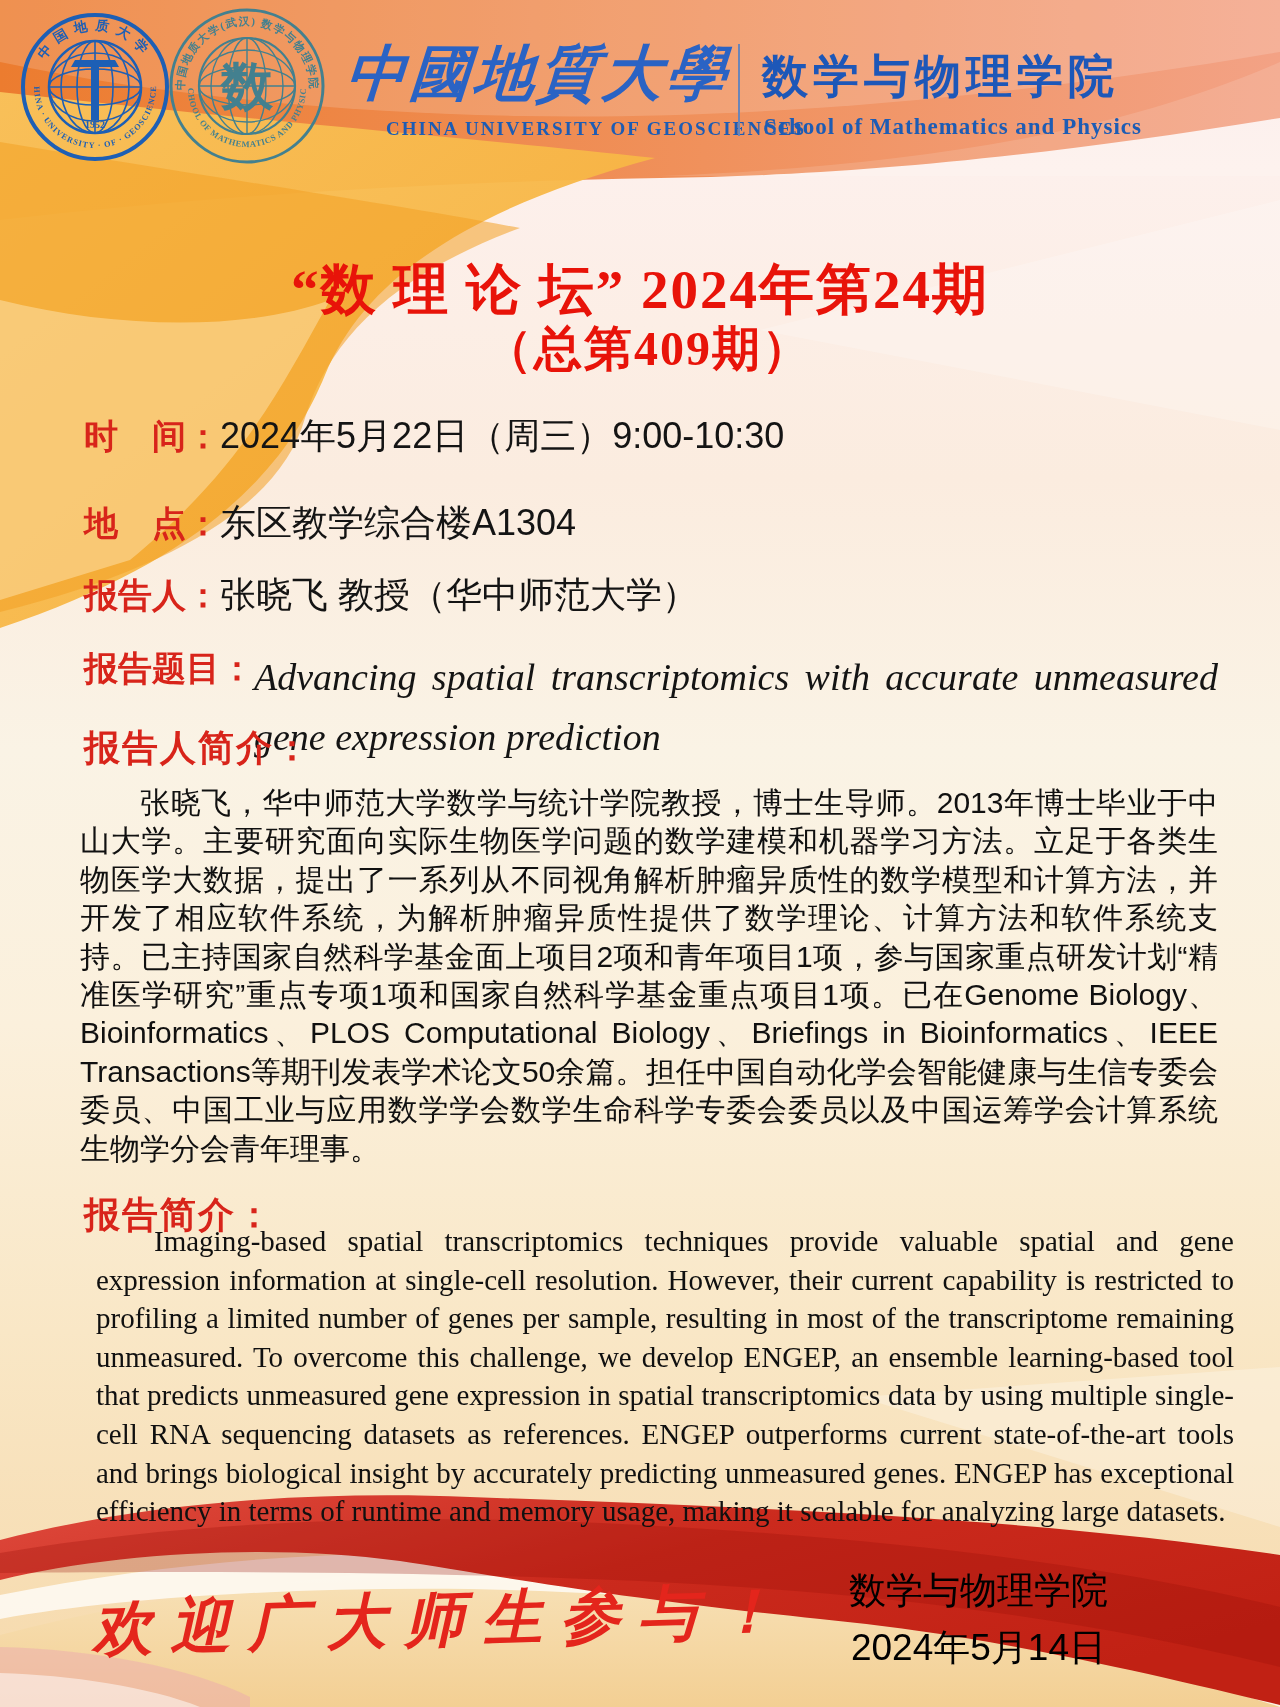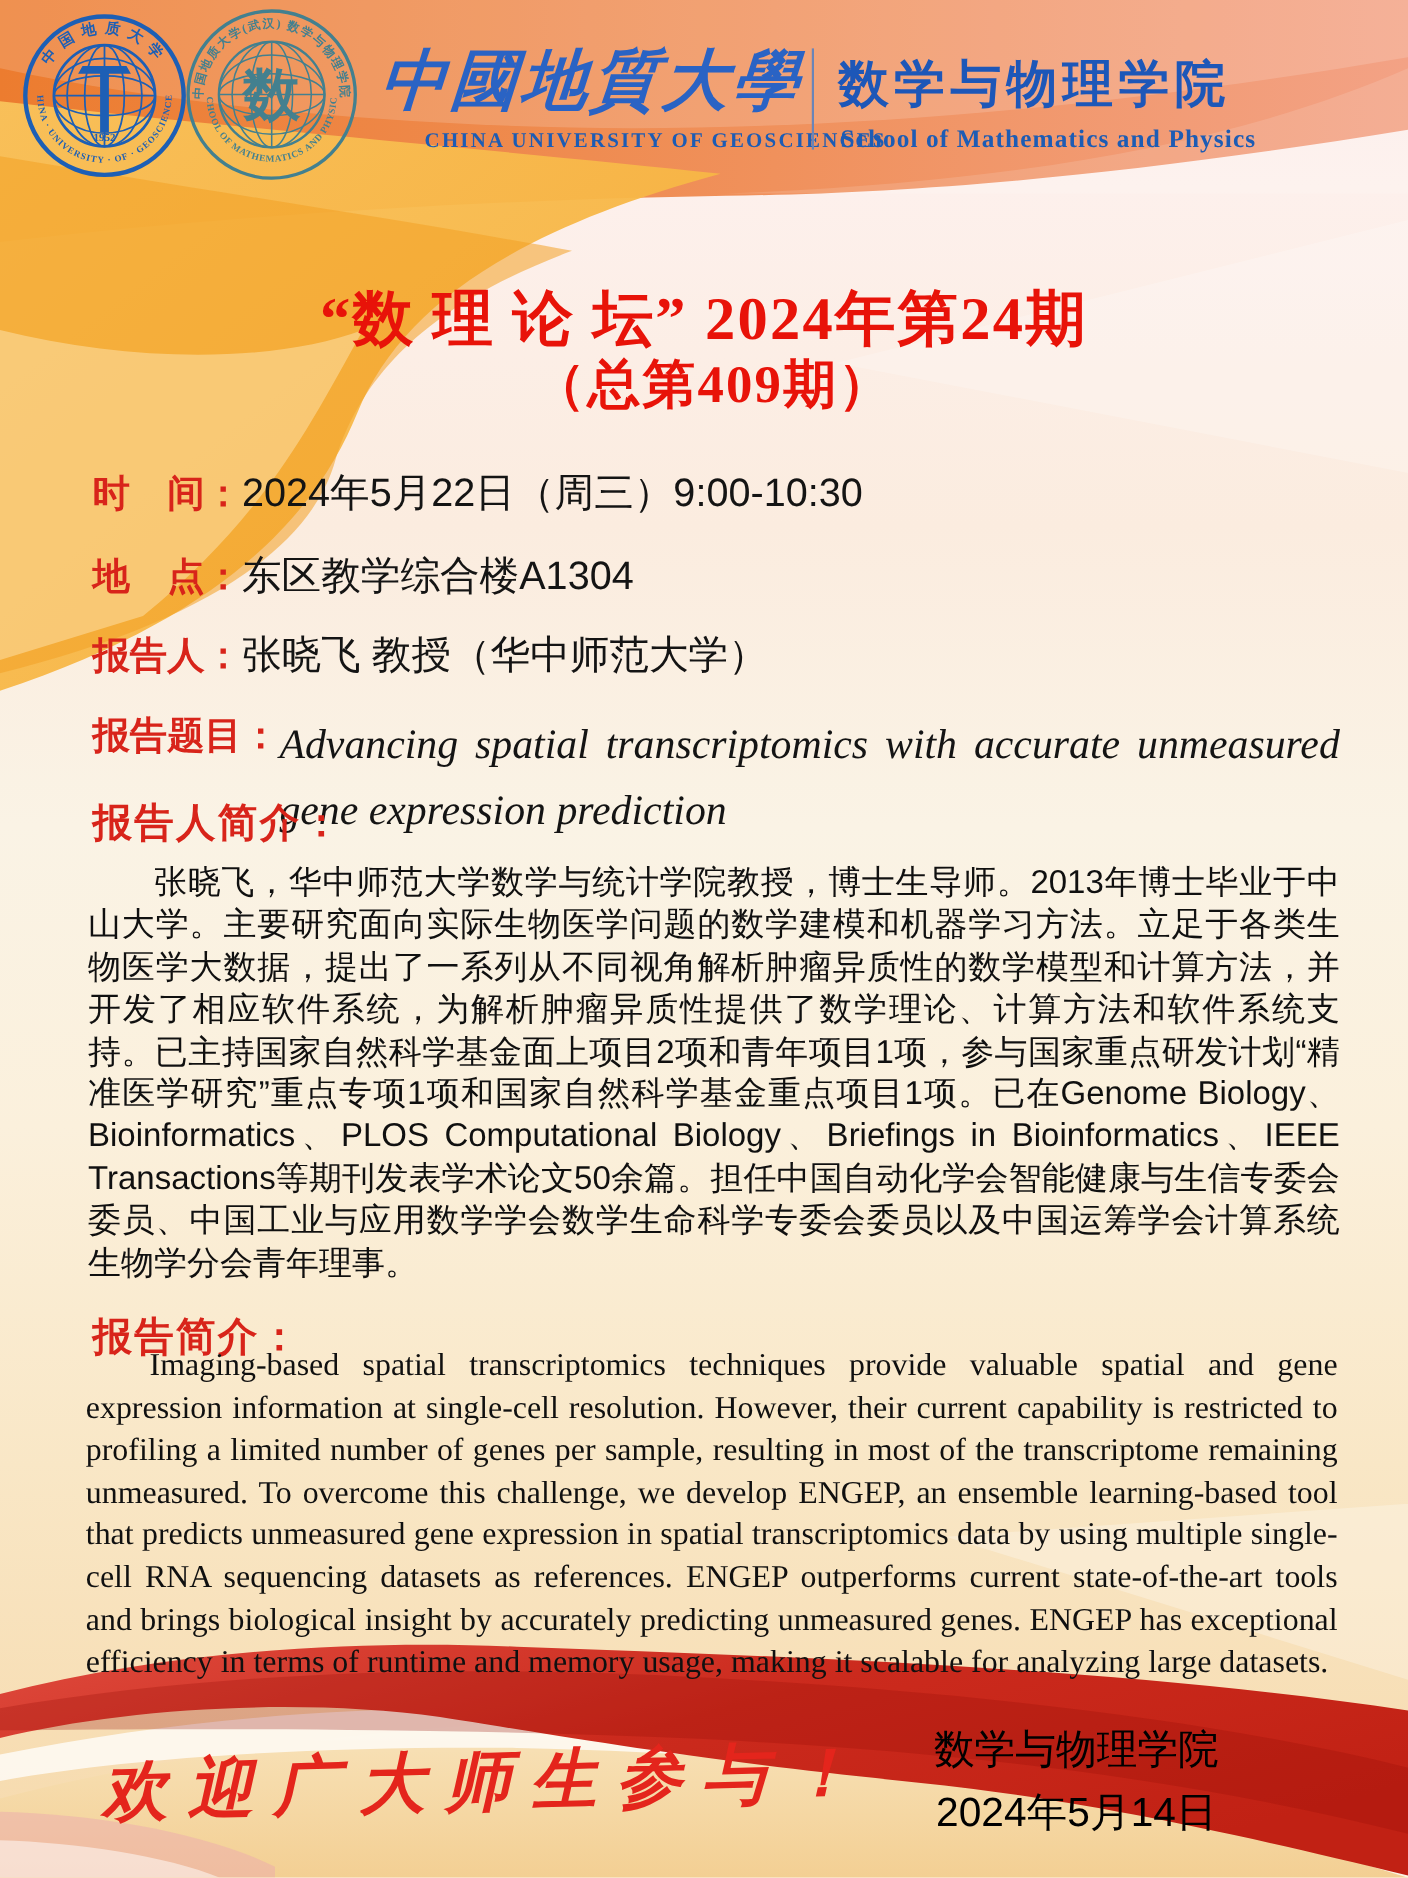--- a/index.html
+++ b/index.html
@@ -46,21 +46,21 @@
     font-size:48px;font-weight:700;color:#e81309;letter-spacing:2px;padding-left:16px;
   }
 
   
   .info-row{position:absolute;left:84px;display:flex;align-items:flex-start;}
   .info-label{
     flex:0 0 auto;min-width:122px;font-size:34px;font-weight:700;color:#d8241a;
     white-space:nowrap;padding-top:2px;
   }
   .info-value{font-size:36px;color:#141414;white-space:nowrap;}
-  .row-time{top:424px;text-align:center;}
+  .row-time{top:412px;text-align:center;}
   .row-venue{top:499px;}
   .row-speaker{top:571px;}
   .row-topic{top:644px;width:1134px;}
   .row-topic .info-label{min-width:168px;}
   .topic-value{
     font-family:"Liberation Serif","DejaVu Serif",serif;
     font-size:38px;color:#141414;white-space:normal;text-align:justify;
     line-height:60px;flex:1 1 auto;padding-top:3px;font-style:italic;
   }
 
@@ -69,21 +69,21 @@
     position:absolute;left:84px;font-size:36px;font-weight:700;color:#d8241a;letter-spacing:2px;
   }
   .bio-heading{top:724px;}
   .bio-text{
     position:absolute;left:80px;top:784px;width:1138px;
     font-size:30px;line-height:38.4px;color:#101010;
     text-align:justify;text-indent:2em;
   }
   .abstract-heading{top:1164px;margin-top:27px;}
   .abstract-text{
-    position:absolute;left:78px;top:1222px;width:1138px;
+    position:absolute;left:96px;top:1222px;width:1138px;
     font-family:"Liberation Serif","DejaVu Serif",serif;
     font-size:29px;line-height:38.6px;color:#101010;
     text-align:justify;text-indent:2em;
   }
 
   
   .welcome{
     position:absolute;left:92px;top:1580px;
     font-family:"Liberation Serif","DejaVu Serif",serif;
     font-size:60px;font-weight:700;font-style:italic;color:#e4251c;

